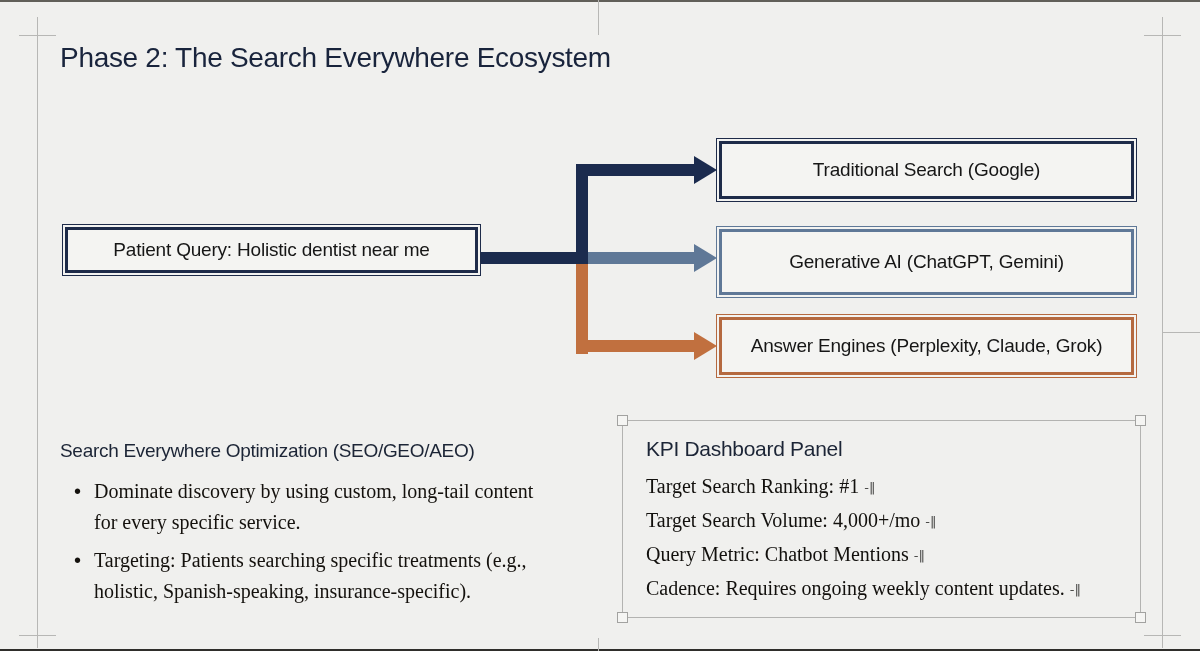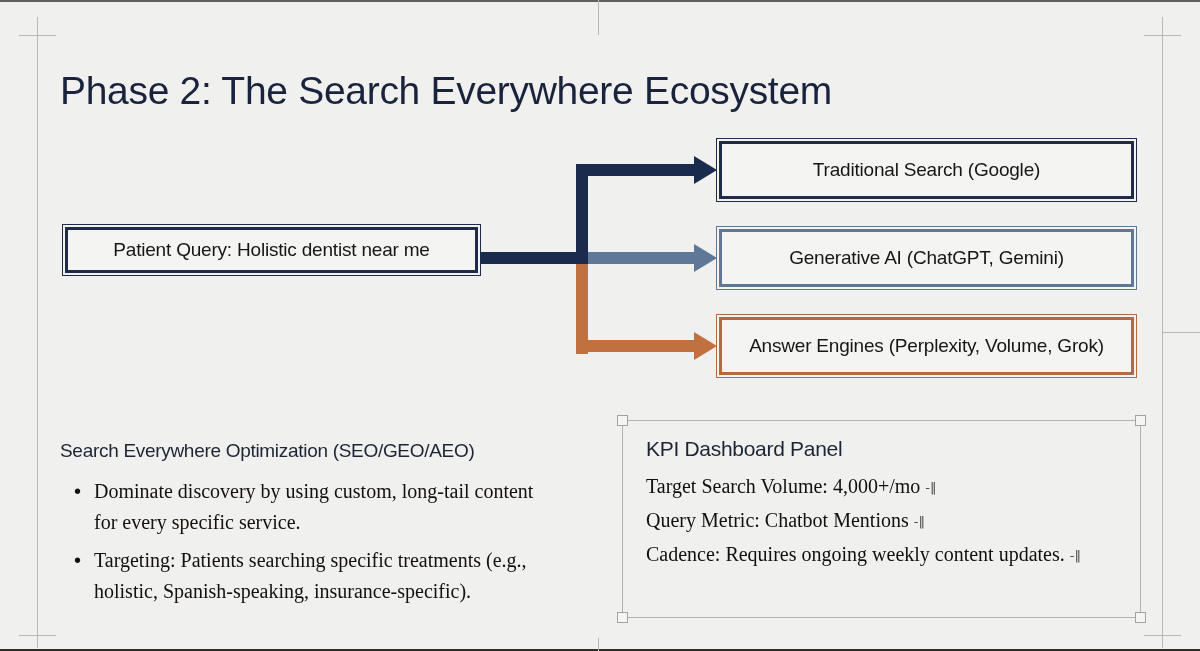--- a/index.html
+++ b/index.html
@@ -22,42 +22,42 @@
   .gv-right  { left: 1162px; top: 17px; width: 1px; height: 631px; }
   .gh-tl { left: 19px;   top: 35px;  width: 37px; height: 1px; }
   .gh-bl { left: 19px;   top: 635px; width: 37px; height: 1px; }
   .gh-tr { left: 1144px; top: 35px;  width: 37px; height: 1px; }
   .gh-br { left: 1144px; top: 635px; width: 37px; height: 1px; }
   .gh-rm { left: 1162px; top: 332px; width: 38px; height: 1px; }
   .gv-tc { left: 598px;  top: 0;     width: 1px;  height: 35px; }
   .gv-bc { left: 598px;  top: 638px; width: 1px;  height: 13px; }
 
   .title {
-    position: absolute; left: 60px; top: 69px;
-    font-size: 39px; font-weight: 500; letter-spacing: -0.3px;
+    position: absolute; left: 60px; top: 42px;
+    font-size: 28px; font-weight: 500; letter-spacing: -0.3px;
     color: #19243c;
   }
 
   
   .dbox {
     position: absolute;
     border: 1.5px solid #1e2b49;
     background: #f3f3f1;
     padding: 2px;
   }
   .dbox .inner {
     width: 100%; height: 100%;
     border: 3.5px solid #1e2b49;
     display: flex; align-items: center; justify-content: center;
     font-size: 19px; color: #161616; letter-spacing: -0.2px;
     background: #f4f4f2;
   }
   .box-source { left: 62px; top: 224px; width: 419px; height: 52px; }
   .box-t0 { left: 716px; top: 138px; width: 421px; height: 64px; }
-  .box-t1 { left: 716px; top: 226px; width: 421px; height: 64px; }
+  .box-t1 { left: 716px; top: 226px; width: 421px; height: 72px; }
   .box-t2 { left: 716px; top: 314px; width: 421px; height: 64px; }
 
   
   .seg { position: absolute; }
   .head {
     position: absolute; width: 0; height: 0;
     border-top: 14px solid transparent;
     border-bottom: 14px solid transparent;
     border-left: 23px solid #000;
   }
@@ -159,40 +159,43 @@
   </div>
 
   <div class="dbox box-t1" style="border-color: rgb(95, 120, 151);">
     <div class="inner" style="border-color: rgb(95, 120, 151);">
       <span>Generative AI (ChatGPT, Gemini)</span>
     </div>
   </div>
 
   <div class="dbox box-t2" style="border-color: rgb(181, 105, 63);">
     <div class="inner" style="border-color: rgb(181, 105, 63);">
-      <span>Answer Engines (Perplexity, Volume, Grok)</span>
+      <span>Answer Engines (Perplexity, Claude, Grok)</span>
     </div>
   </div>
 
   <div class="seo-heading">Search Everywhere Optimization (SEO/GEO/AEO)</div>
   <ul class="seo-bullets">
     <li>Dominate discovery by using custom, long-tail content
 for every specific service.</li>
     <li>Targeting: Patients searching specific treatments (e.g.,
 holistic, Spanish-speaking, insurance-specific).</li>
   </ul>
 
   <div class="kpi-panel">
     <div class="handle h-tl"></div>
     <div class="handle h-tr"></div>
     <div class="handle h-bl"></div>
     <div class="handle h-br"></div>
     <div class="kpi-content">
       <div class="kpi-heading">KPI Dashboard Panel</div>
       <div class="kpi-line">
+        <span>Target Search Ranking: #1</span><span class="break-mark">-‖</span>
+      </div>
+      <div class="kpi-line">
         <span>Target Search Volume: 4,000+/mo</span><span class="break-mark">-‖</span>
       </div>
       <div class="kpi-line">
         <span>Query Metric: Chatbot Mentions</span><span class="break-mark">-‖</span>
       </div>
       <div class="kpi-line">
         <span>Cadence: Requires ongoing weekly content updates.</span><span class="break-mark">-‖</span>
       </div>
     </div>
   </div>

